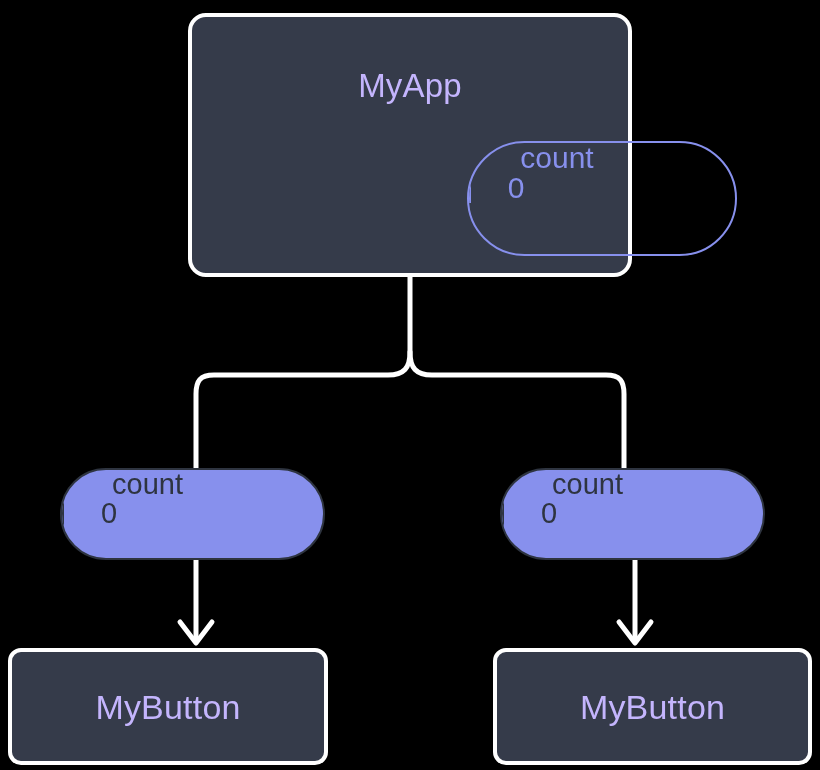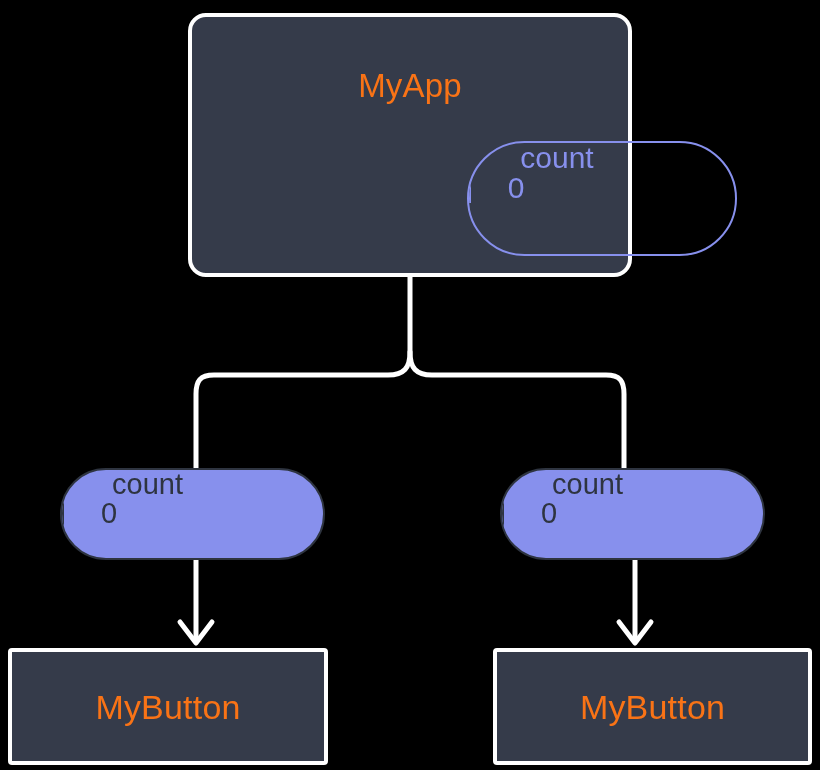--- a/index.html
+++ b/index.html
@@ -30,21 +30,21 @@
     position: absolute;
     box-sizing: border-box;
     background: #353B4A;
     border: 4px solid #FFFFFF;
     border-radius: 14px;
     display: flex;
     flex-direction: column;
     align-items: center;
   }
   .card-title {
-    color: #f97316;
+    color: #c4b5fd;
     font-size: 33px;
     line-height: 1;
     letter-spacing: 0.2px;
     white-space: nowrap;
   }
 
   
   #card-myapp {
     left: 188px;
     top: 13px;
@@ -53,21 +53,21 @@
     border-radius: 18px;
   }
   #card-myapp .card-title {
     margin-top: 52px;
   }
 
   
   .card-leaf {
     justify-content: center;
     height: 117px;
-    border-radius: 4px;
+    border-radius: 13px;
   }
   #card-mybutton-left  { left: 8px;   top: 648px; width: 320px; }
   #card-mybutton-right { left: 493px; top: 648px; width: 319px; }
   .card-leaf .card-title { font-size: 34px; }
 
   
   .pill {
     position: absolute;
     box-sizing: border-box;
     display: flex;

